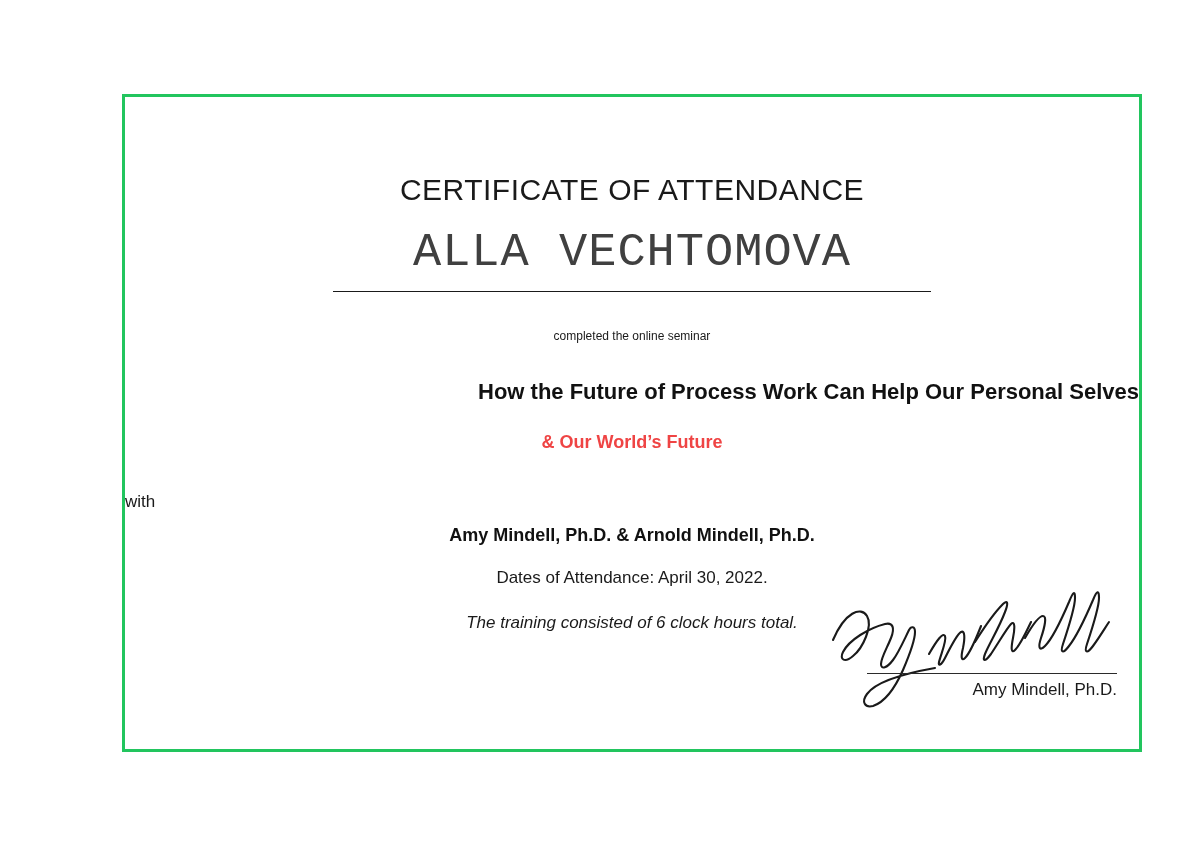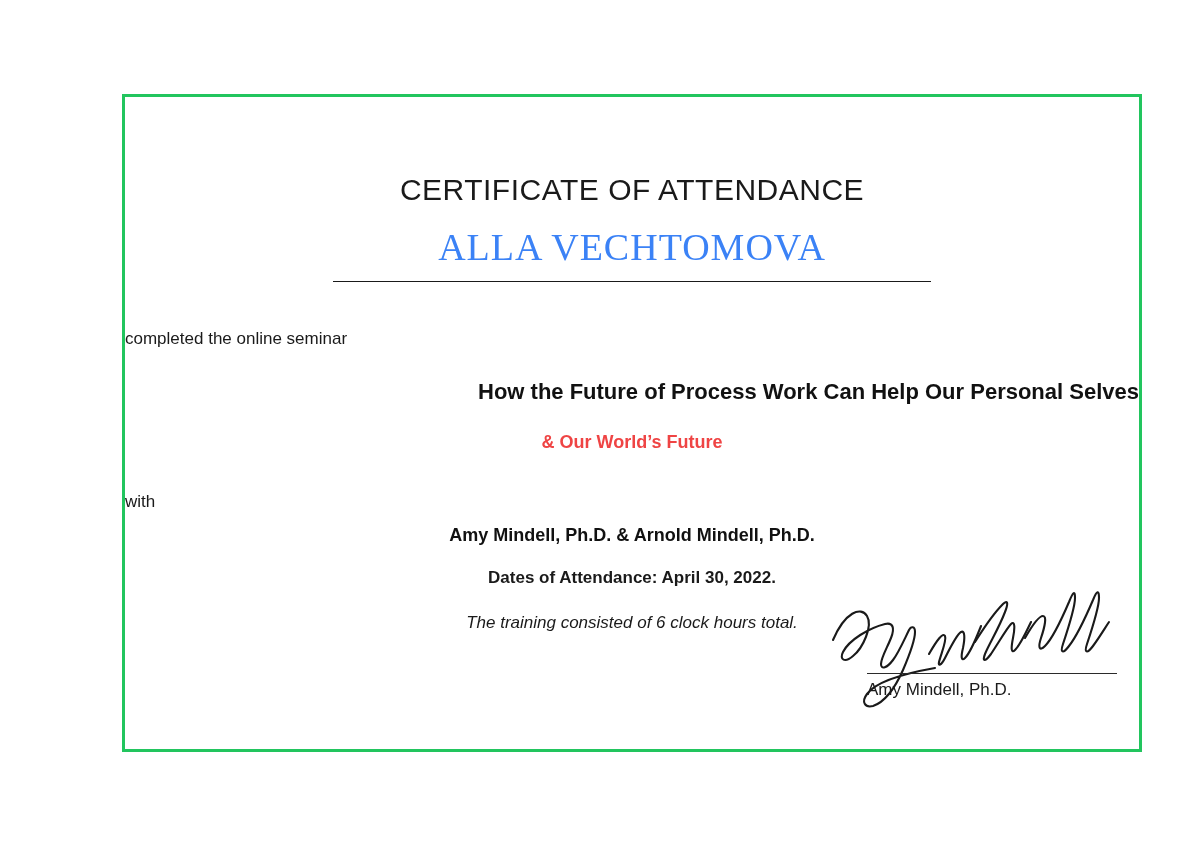--- a/index.html
+++ b/index.html
@@ -48,38 +48,39 @@
     color: #1a1a1a;
   }
   .recipient-block {
     position: absolute;
     left: 0;
     right: 0;
     top: 128px;
     text-align: center;
   }
   .recipient-name {
-    font-family: Liberation Serif, serif;
-    font-size: 38px;
+    font-family: Liberation Mono, monospace;
+    font-size: 47px;
     letter-spacing: 1px;
-    color: #3b82f6;
+    color: #404040;
     line-height: 1.2;
   }
   .recipient-rule {
     width: 598px;
     height: 0;
     border-top: 1.5px solid #1a1a1a;
     margin: 10px auto 0 auto;
   }
   .completed-line {
     position: absolute;
     left: 0;
     right: 0;
     top: 232px;
-    font-size: 17px;
+    text-align: center;
+    font-size: 12px;
     font-weight: 400;
     color: #1a1a1a;
   }
   .seminar-title {
     position: absolute;
     left: 0;
     right: 0;
     top: 282px;
     text-align: right;
     font-size: 22px;
@@ -115,21 +116,20 @@
     color: #111111;
   }
   .dates {
     position: absolute;
     left: 0;
     right: 0;
     top: 471px;
     text-align: center;
     font-size: 17px;
     color: #1a1a1a;
-    font-weight: bold;
   }
   .hours {
     position: absolute;
     left: 0;
     right: 0;
     top: 516px;
     text-align: center;
     font-size: 17px;
     color: #1a1a1a;
     font-style: italic;
@@ -151,21 +151,21 @@
     left: 42px;
     top: 91px;
     width: 250px;
     border-top: 1px solid #2b2b2b;
   }
   .signature-name {
     position: absolute;
     left: 42px;
     top: 98px;
     width: 250px;
-    text-align: left;
+    text-align: right;
     font-size: 17px;
     color: #1a1a1a;
   }
 </style>
 </head>
 <body>
 
 <div class="page">
   <div class="certificate-frame">
     <div class="cert-inner">

